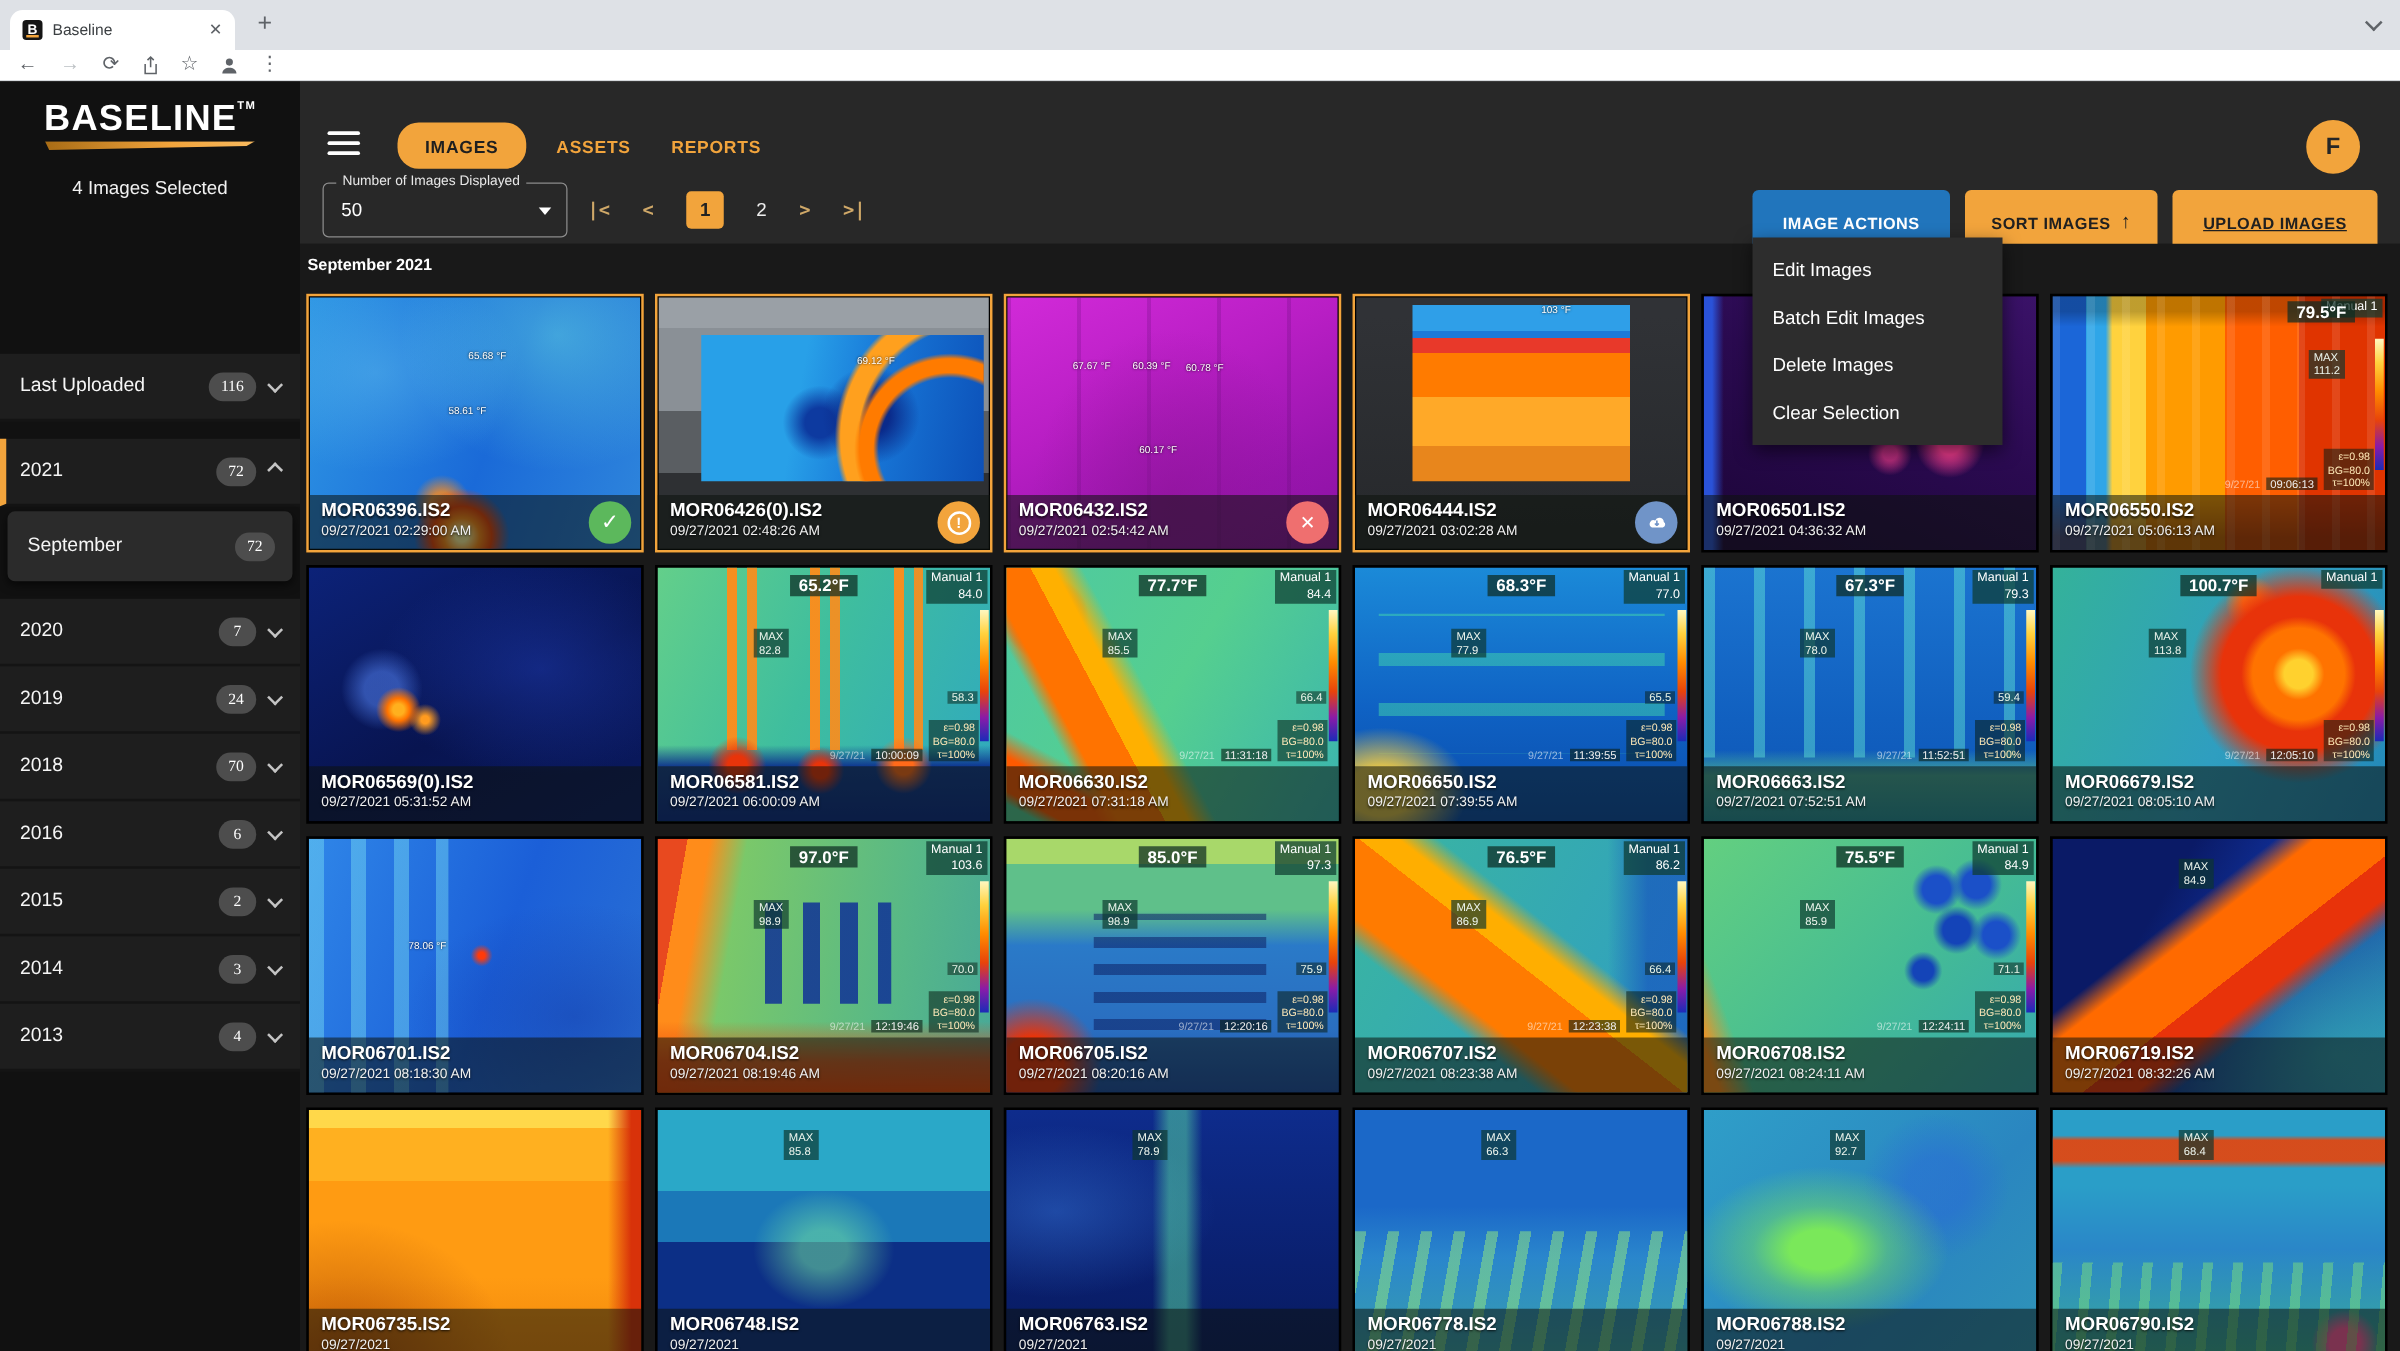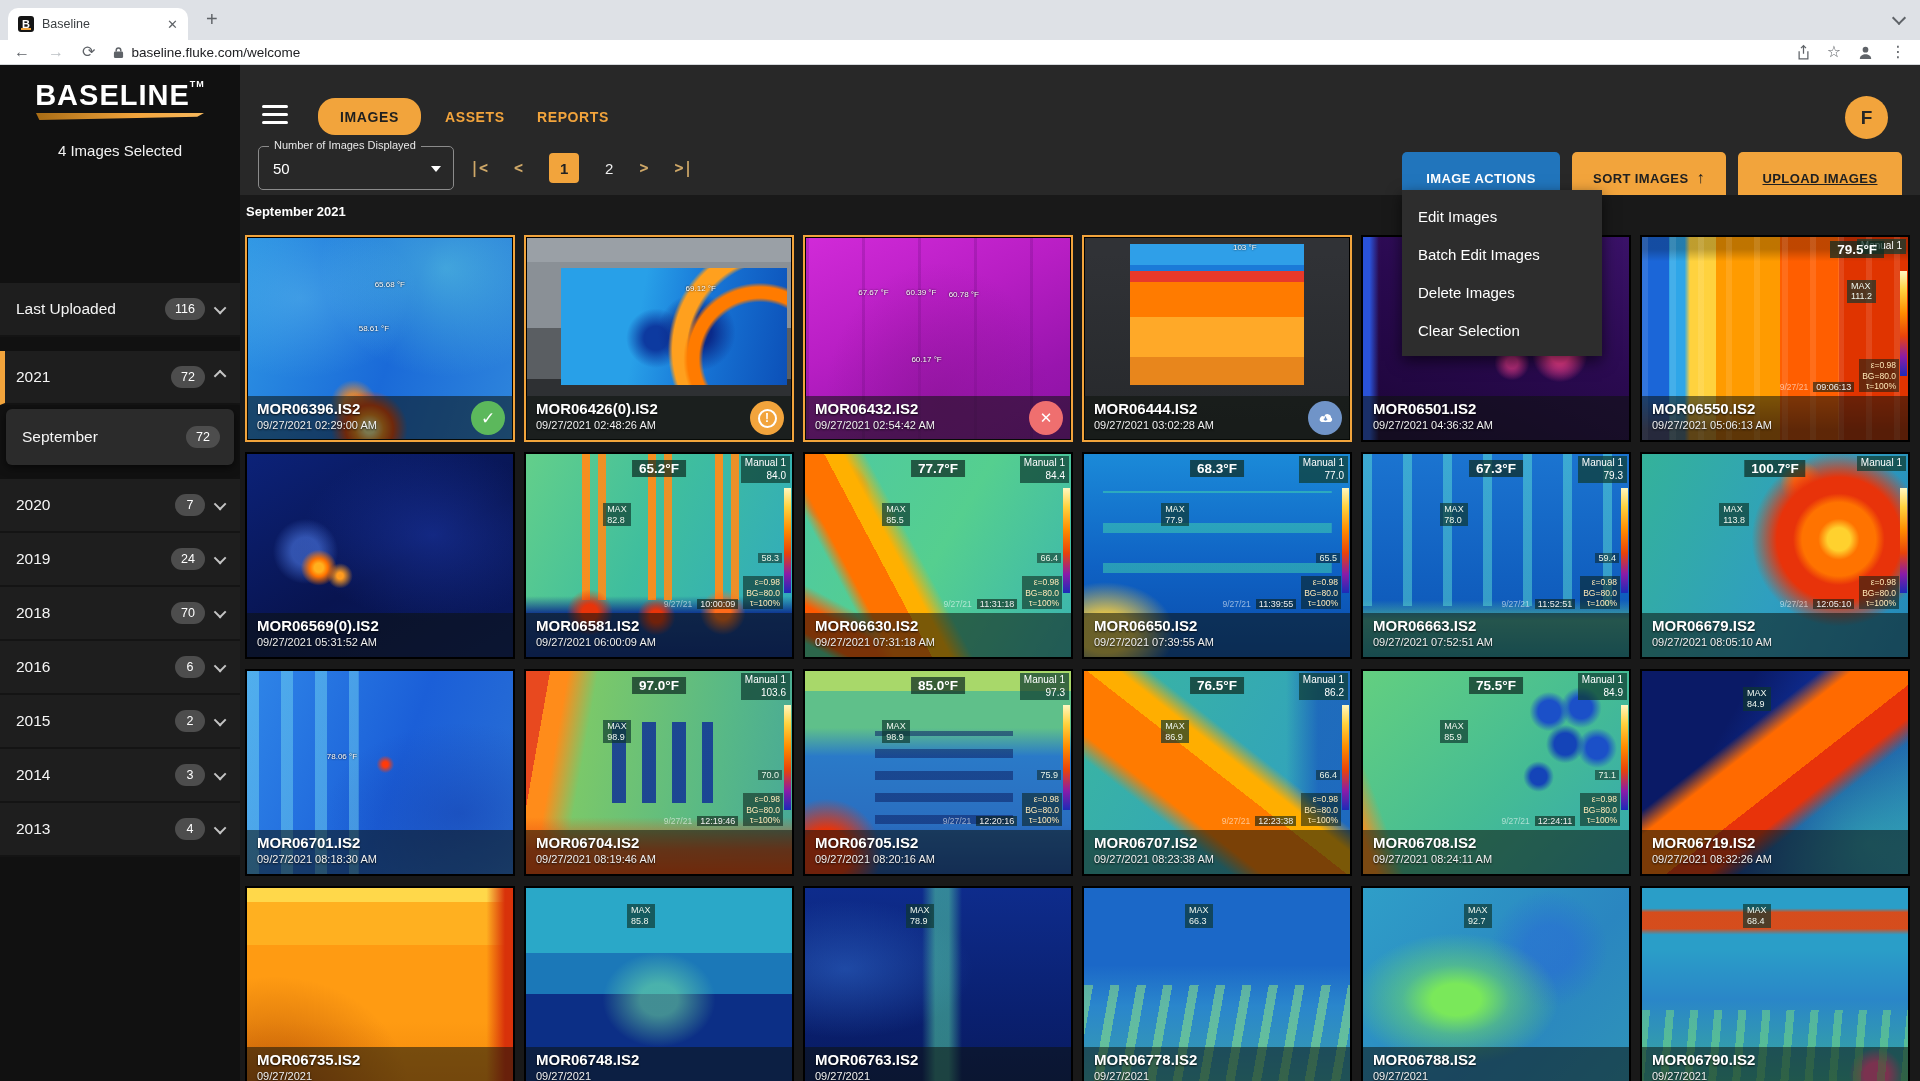--- a/index.html
+++ b/index.html
@@ -25,21 +25,21 @@
   .logo{margin:14px auto 0;width:200px;text-align:center;color:#fff;font-size:29px;font-weight:bold;letter-spacing:1px;position:relative;}
   .logo sup{font-size:9px;vertical-align:top;}
   .swoosh{margin:1px auto 0;width:168px;height:7px;background:linear-gradient(90deg,#a86c15,#f2a43c 60%,#f7b95e);clip-path:polygon(0 0,100% 0,96% 55%,2% 100%);}
   .selcount{margin-top:22px;text-align:center;color:#f2f2f2;font-size:15px;}
   .sitems{position:absolute;left:0;top:218px;width:240px;}
   .srow{height:54px;background:#1e1e1e;border-bottom:2px solid #141414;display:flex;align-items:center;padding:0 14px 0 16px;position:relative;}
   .srow.gap{margin-top:14px;}
   .srow.accent{border-left:5px solid #f2a43c;padding-left:11px;}
   .srow.child{margin:4px 6px 10px;background:#2b2b2b;border-radius:6px;border-bottom:none;box-shadow:0 3px 8px rgba(0,0,0,.6);height:56px;}
   .slabel{color:#f5f5f5;font-size:15.5px;flex:1;}
-  .badge{background:#4d4d4d;color:#fff;font-size:12.5px;border-radius:12px;padding:4px 10px;min-width:30px;text-align:center;}
+  .badge{background:#4d4d4d;color:#fff;font-size:12.5px;border-radius:12px;padding:4px 10px;min-width:30px;text-align:center;font-family:Liberation Serif, serif;}
   .chev{width:9px;height:9px;border-left:2px solid #c4c4c4;border-bottom:2px solid #c4c4c4;margin-left:12px;}
   .chev.down{transform:rotate(-45deg) translateY(-2px);}
   .chev.up{transform:rotate(135deg) translateY(2px);}
   
   .mainhead{position:absolute;left:240px;top:65px;width:1680px;height:130px;background:#282828;}
   .hamb{position:absolute;left:22px;top:40px;width:26px;display:flex;flex-direction:column;gap:5px;}
   .hamb div{height:3px;background:#fff;border-radius:2px;}
   .navtab{position:absolute;top:33px;height:37px;display:flex;align-items:center;font-size:14px;font-weight:bold;letter-spacing:.6px;color:#f2a43c;}
   .navtab.active{background:#f2a43c;color:#1f1f1f;border-radius:17px;padding:0 22px;}
   .avatar{position:absolute;left:1605px;top:31px;width:43px;height:43px;border-radius:50%;background:#f2a43c;color:#262626;font-size:19px;font-weight:bold;display:flex;align-items:center;justify-content:center;}
@@ -127,27 +127,20 @@
     <div class="tabtitle">Baseline</div>
     <div class="tabclose">✕</div>
   </div>
   <div class="newtab">+</div>
   <div class="winchev"></div>
 </div>
 <div class="urlbar">
   <span class="navglyph">←</span>
   <span class="navglyph dis">→</span>
   <span class="navglyph">⟳</span>
-  <span class="url">
-    <svg width="11" height="13" viewBox="0 0 12 14">
-        <rect x="1" y="6" width="10" height="7" rx="1.5" fill="#5f6368"></rect>
-        <path d="M3.5 6V4.5a2.5 2.5 0 0 1 5 0V6" stroke="#5f6368" stroke-width="1.6" fill="none"></path>
-      </svg>
-    <span>baseline.fluke.com/welcome</span>
-  </span>
   <span class="urlright">
     <svg width="15" height="17" viewBox="0 0 24 26" stroke="#5f6368" fill="none" stroke-width="2">
         <path d="M12 2v13M8 6l4-4 4 4"></path>
         <path d="M5 11v12h14V11"></path>
       </svg>
     <span class="navglyph">☆</span>
     <svg width="17" height="17" viewBox="0 0 24 24" fill="#5f6368">
         <circle cx="12" cy="8" r="4"></circle>
         <path d="M4 21c0-4.4 4-6.5 8-6.5s8 2.1 8 6.5z"></path>
       </svg>

